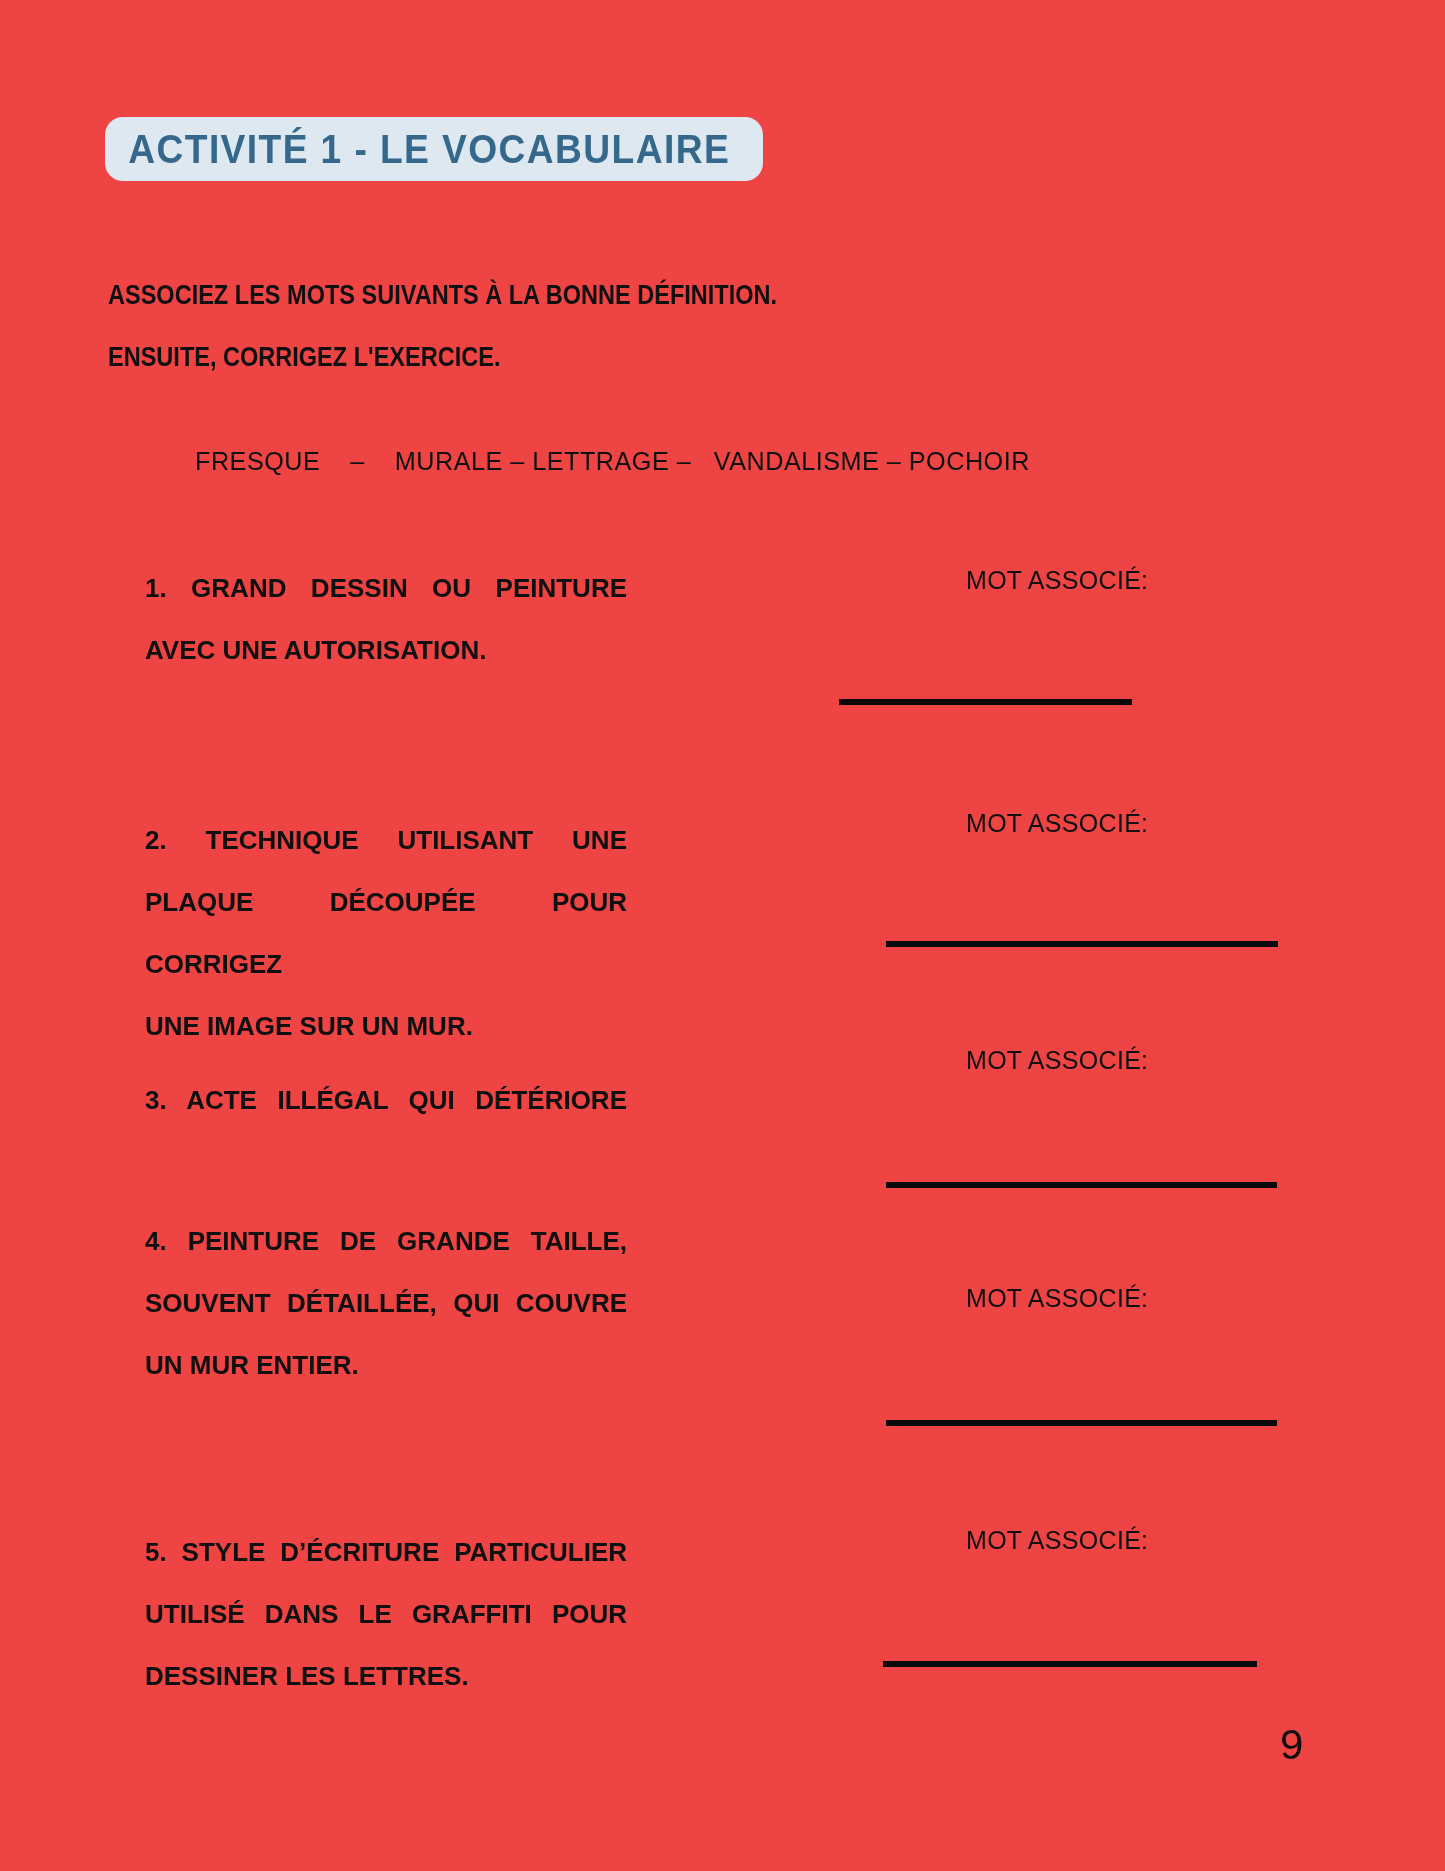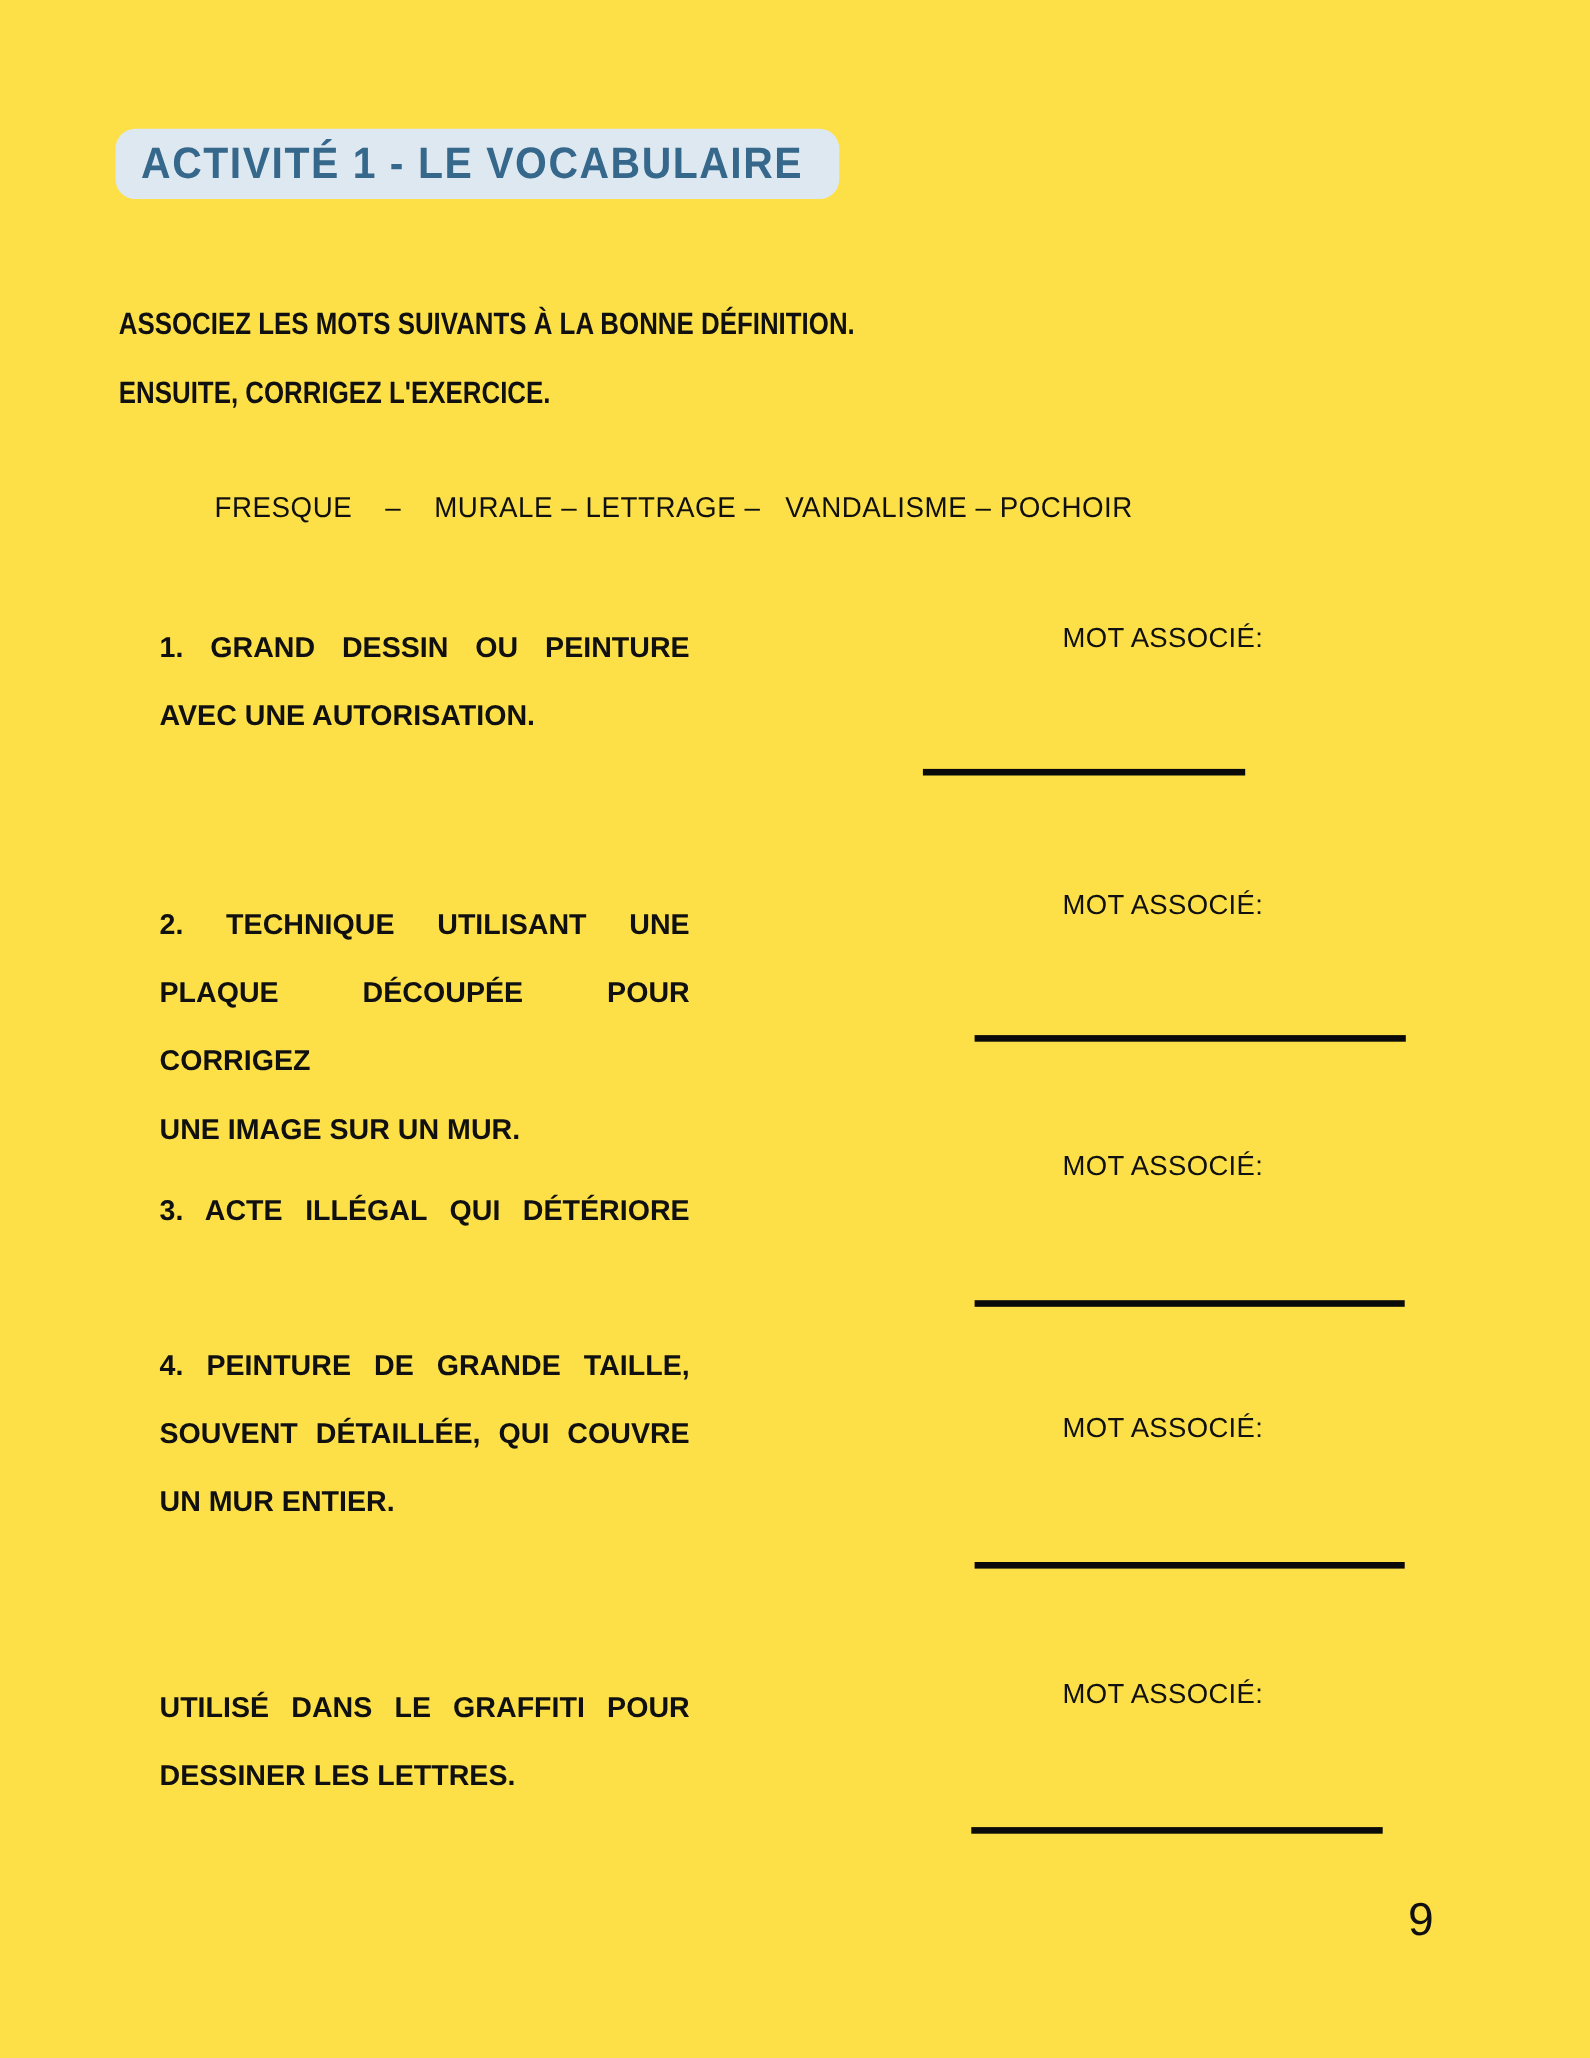--- a/index.html
+++ b/index.html
@@ -5,21 +5,21 @@
   :root{
     --title-text:#36688C;
     --title-bg:#DEE8F1;
     --rule:#0A0A0A;
     --text:#101010;
   }
   html,body{margin:0;padding:0;background:#fff;}
   .page{
     position:relative;
     width:1445px;height:1871px;
-    background:#fde047;
+    background:#ef4444;
     font-family:"Liberation Sans", sans-serif;
     color:var(--text);
     overflow:hidden;
   }
   .title-badge{
     position:absolute;left:105px;top:117px;
     width:658px;height:64px;
     background:var(--title-bg);
     border-radius:18px;
   }
@@ -120,20 +120,21 @@
 
   <div class="def" style="top:1210px">
     <div class="def-line">4. PEINTURE DE GRANDE TAILLE,</div>
     <div class="def-line">SOUVENT DÉTAILLÉE, QUI COUVRE</div>
     <div class="def-line last">UN MUR ENTIER.</div>
   </div>
   <div class="mot-label" style="top:1285px">MOT ASSOCIÉ:</div>
   <div class="answer-line" style="left:886px;top:1420px;width:391px"></div>
 
   <div class="def" style="top:1521px">
+    <div class="def-line">5. STYLE D’ÉCRITURE PARTICULIER</div>
     <div class="def-line">UTILISÉ DANS LE GRAFFITI POUR</div>
     <div class="def-line last">DESSINER LES LETTRES.</div>
   </div>
   <div class="mot-label" style="top:1527px">MOT ASSOCIÉ:</div>
   <div class="answer-line" style="left:883px;top:1661px;width:374px"></div>
 
   <div class="page-number">9</div>
 
 </div>
 

